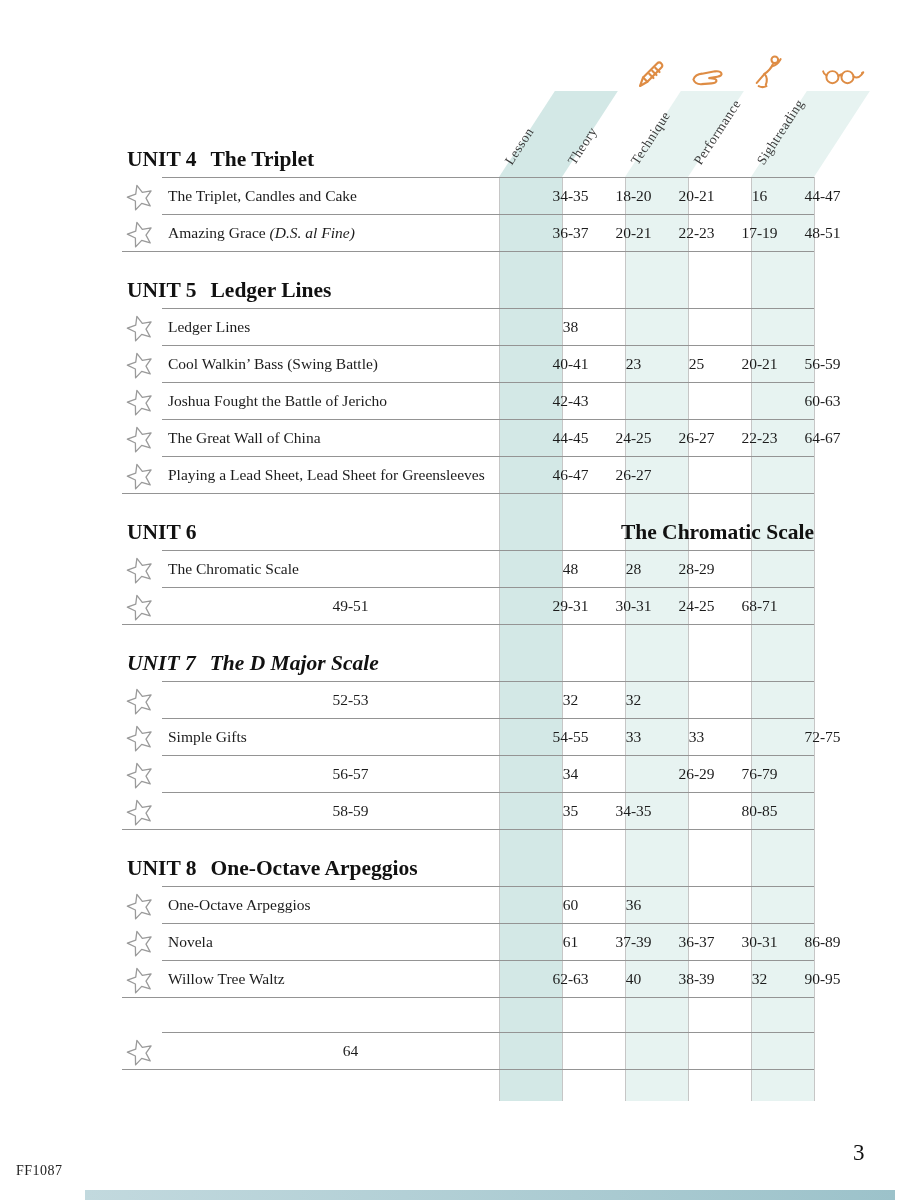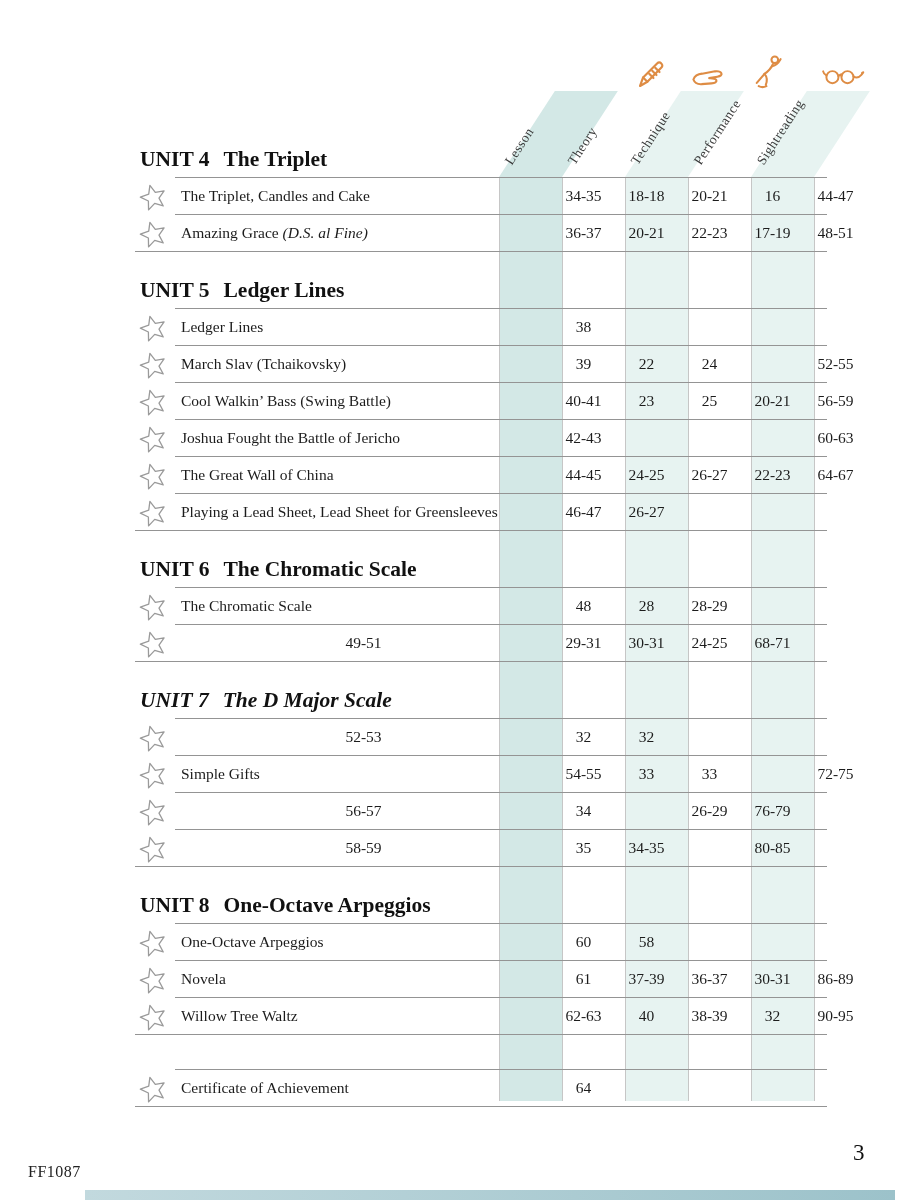--- a/index.html
+++ b/index.html
@@ -8,34 +8,34 @@
   
   .band{position:absolute;top:177px;height:924px;}
   .vline{position:absolute;top:177px;height:924px;width:1px;background:#c6c6c6;}
   
   .para{position:absolute;top:91px;width:63px;height:86px;transform:skewX(-33deg);transform-origin:left bottom;}
   .collabel{position:absolute;white-space:nowrap;transform:rotate(-57deg);transform-origin:0 100%;
             font-size:13.5px;color:#3a3a3a;letter-spacing:.5px;}
   .colicon{position:absolute;}
   .colicon svg{display:block;}
   
-  #toc{position:absolute;left:135px;top:146px;width:692px;z-index:2;}
+  #toc{position:absolute;left:122px;top:146px;width:692px;z-index:2;}
   .unit-heading{display:flex;align-items:flex-end;padding:0 0 5px 5px;box-sizing:border-box;
                 font-weight:bold;font-size:21.5px;color:#111;}
   .unit-heading .uname{margin-left:14px;}
   .row{position:relative;display:grid;grid-template-columns:377px repeat(5,63px);
        height:37px;box-sizing:border-box;border-top:1px solid #949494;align-items:center;margin-left:40px;}
   .rule{height:0;border-top:1px solid #949494;}
   .spacer{height:34px;}
   .row .title{font-size:15.5px;padding-left:6px;white-space:nowrap;}
   .row .title .it{font-style:italic;text-align:center;}
   .row .cell{font-size:15.5px;text-align:center;}
   .star{position:absolute;left:-37px;top:4px;}
   
-  .catalog{position:absolute;left:28px;top:1163px;font-size:16px;letter-spacing:.5px;color:#222;}
+  .catalog{position:absolute;left:16px;top:1163px;font-size:14px;letter-spacing:.5px;color:#222;}
   .pagenum{position:absolute;left:853px;top:1140px;font-size:23px;color:#111;}
   .bottombar{position:absolute;left:85px;top:1190px;width:810px;height:10px;
              background:linear-gradient(to right,#c2d9de,#9cc2ca);}
 </style>
 </head>
 <body>
 
 <div class="page">
   <div id="bands">
       <div class="band" style="left: 499px; width: 63px; background: rgb(211, 232, 230);"></div>
@@ -93,21 +93,21 @@
       <div class="unit-heading" style="height: 31px;">
         <span>UNIT 4</span>
         <span class="uname">The Triplet</span>
       </div>
       <div class="row">
         <svg class="star" width="30" height="30" viewBox="0 0 30 30">
           <path d="M15 3 L18.4 11.2 L27.3 11.9 L20.5 17.7 L22.6 26.3 L15 21.6 L7.4 26.3 L9.5 17.7 L2.7 11.9 L11.6 11.2 Z" fill="#ffffff" stroke="#9a9a9a" stroke-width="1.3" stroke-linejoin="round" transform="rotate(-15 15 15)"></path>
         </svg>
         <div class="title"><span>The Triplet, Candles and Cake</span><span class="it"></span></div>
         <div class="cell">34-35</div>
-        <div class="cell">18-18</div>
+        <div class="cell">18-20</div>
         <div class="cell">20-21</div>
         <div class="cell">16</div>
         <div class="cell">44-47</div>
       </div>
       <div class="row">
         <svg class="star" width="30" height="30" viewBox="0 0 30 30">
           <path d="M15 3 L18.4 11.2 L27.3 11.9 L20.5 17.7 L22.6 26.3 L15 21.6 L7.4 26.3 L9.5 17.7 L2.7 11.9 L11.6 11.2 Z" fill="#ffffff" stroke="#9a9a9a" stroke-width="1.3" stroke-linejoin="round" transform="rotate(-15 15 15)"></path>
         </svg>
         <div class="title"><span>Amazing Grace </span><span class="it">(D.S. al Fine)</span></div>
         <div class="cell">36-37</div>
@@ -129,31 +129,20 @@
         <div class="cell">38</div>
         <div class="cell"></div>
         <div class="cell"></div>
         <div class="cell"></div>
         <div class="cell"></div>
       </div>
       <div class="row">
         <svg class="star" width="30" height="30" viewBox="0 0 30 30">
           <path d="M15 3 L18.4 11.2 L27.3 11.9 L20.5 17.7 L22.6 26.3 L15 21.6 L7.4 26.3 L9.5 17.7 L2.7 11.9 L11.6 11.2 Z" fill="#ffffff" stroke="#9a9a9a" stroke-width="1.3" stroke-linejoin="round" transform="rotate(-15 15 15)"></path>
         </svg>
-        <div class="title"><span>March Slav (Tchaikovsky)</span><span class="it"></span></div>
-        <div class="cell">39</div>
-        <div class="cell">22</div>
-        <div class="cell">24</div>
-        <div class="cell"></div>
-        <div class="cell">52-55</div>
-      </div>
-      <div class="row">
-        <svg class="star" width="30" height="30" viewBox="0 0 30 30">
-          <path d="M15 3 L18.4 11.2 L27.3 11.9 L20.5 17.7 L22.6 26.3 L15 21.6 L7.4 26.3 L9.5 17.7 L2.7 11.9 L11.6 11.2 Z" fill="#ffffff" stroke="#9a9a9a" stroke-width="1.3" stroke-linejoin="round" transform="rotate(-15 15 15)"></path>
-        </svg>
         <div class="title"><span>Cool Walkin’ Bass (Swing Battle)</span><span class="it"></span></div>
         <div class="cell">40-41</div>
         <div class="cell">23</div>
         <div class="cell">25</div>
         <div class="cell">20-21</div>
         <div class="cell">56-59</div>
       </div>
       <div class="row">
         <svg class="star" width="30" height="30" viewBox="0 0 30 30">
           <path d="M15 3 L18.4 11.2 L27.3 11.9 L20.5 17.7 L22.6 26.3 L15 21.6 L7.4 26.3 L9.5 17.7 L2.7 11.9 L11.6 11.2 Z" fill="#ffffff" stroke="#9a9a9a" stroke-width="1.3" stroke-linejoin="round" transform="rotate(-15 15 15)"></path>
@@ -181,21 +170,21 @@
           <path d="M15 3 L18.4 11.2 L27.3 11.9 L20.5 17.7 L22.6 26.3 L15 21.6 L7.4 26.3 L9.5 17.7 L2.7 11.9 L11.6 11.2 Z" fill="#ffffff" stroke="#9a9a9a" stroke-width="1.3" stroke-linejoin="round" transform="rotate(-15 15 15)"></path>
         </svg>
         <div class="title"><span>Playing a Lead Sheet, Lead Sheet for Greensleeves</span><span class="it"></span></div>
         <div class="cell">46-47</div>
         <div class="cell">26-27</div>
         <div class="cell"></div>
         <div class="cell"></div>
         <div class="cell"></div>
       </div>
       <div class="rule"></div>
-      <div class="unit-heading" style="height: 56px;">
+      <div class="unit-heading" style="height: 56px; justify-content: space-between;">
         <span>UNIT 6</span>
         <span class="uname">The Chromatic Scale</span>
       </div>
       <div class="row">
         <svg class="star" width="30" height="30" viewBox="0 0 30 30">
           <path d="M15 3 L18.4 11.2 L27.3 11.9 L20.5 17.7 L22.6 26.3 L15 21.6 L7.4 26.3 L9.5 17.7 L2.7 11.9 L11.6 11.2 Z" fill="#ffffff" stroke="#9a9a9a" stroke-width="1.3" stroke-linejoin="round" transform="rotate(-15 15 15)"></path>
         </svg>
         <div class="title"><span>The Chromatic Scale</span><span class="it"></span></div>
         <div class="cell">48</div>
         <div class="cell">28</div>
@@ -263,21 +252,21 @@
       <div class="unit-heading" style="height: 56px;">
         <span>UNIT 8</span>
         <span class="uname">One-Octave Arpeggios</span>
       </div>
       <div class="row">
         <svg class="star" width="30" height="30" viewBox="0 0 30 30">
           <path d="M15 3 L18.4 11.2 L27.3 11.9 L20.5 17.7 L22.6 26.3 L15 21.6 L7.4 26.3 L9.5 17.7 L2.7 11.9 L11.6 11.2 Z" fill="#ffffff" stroke="#9a9a9a" stroke-width="1.3" stroke-linejoin="round" transform="rotate(-15 15 15)"></path>
         </svg>
         <div class="title"><span>One-Octave Arpeggios</span><span class="it"></span></div>
         <div class="cell">60</div>
-        <div class="cell">58</div>
+        <div class="cell">36</div>
         <div class="cell"></div>
         <div class="cell"></div>
         <div class="cell"></div>
       </div>
       <div class="row">
         <svg class="star" width="30" height="30" viewBox="0 0 30 30">
           <path d="M15 3 L18.4 11.2 L27.3 11.9 L20.5 17.7 L22.6 26.3 L15 21.6 L7.4 26.3 L9.5 17.7 L2.7 11.9 L11.6 11.2 Z" fill="#ffffff" stroke="#9a9a9a" stroke-width="1.3" stroke-linejoin="round" transform="rotate(-15 15 15)"></path>
         </svg>
         <div class="title"><span>Novela</span><span class="it"></span></div>
         <div class="cell">61</div>
@@ -296,21 +285,20 @@
         <div class="cell">38-39</div>
         <div class="cell">32</div>
         <div class="cell">90-95</div>
       </div>
       <div class="rule"></div>
       <div class="spacer"></div>
       <div class="row">
         <svg class="star" width="30" height="30" viewBox="0 0 30 30">
           <path d="M15 3 L18.4 11.2 L27.3 11.9 L20.5 17.7 L22.6 26.3 L15 21.6 L7.4 26.3 L9.5 17.7 L2.7 11.9 L11.6 11.2 Z" fill="#ffffff" stroke="#9a9a9a" stroke-width="1.3" stroke-linejoin="round" transform="rotate(-15 15 15)"></path>
         </svg>
-        <div class="title"><span>Certificate of Achievement</span><span class="it"></span></div>
         <div class="cell">64</div>
         <div class="cell"></div>
         <div class="cell"></div>
         <div class="cell"></div>
         <div class="cell"></div>
       </div>
       <div class="rule"></div>
     </div>
   <div class="catalog">FF1087</div>
   <div class="pagenum">3</div>

